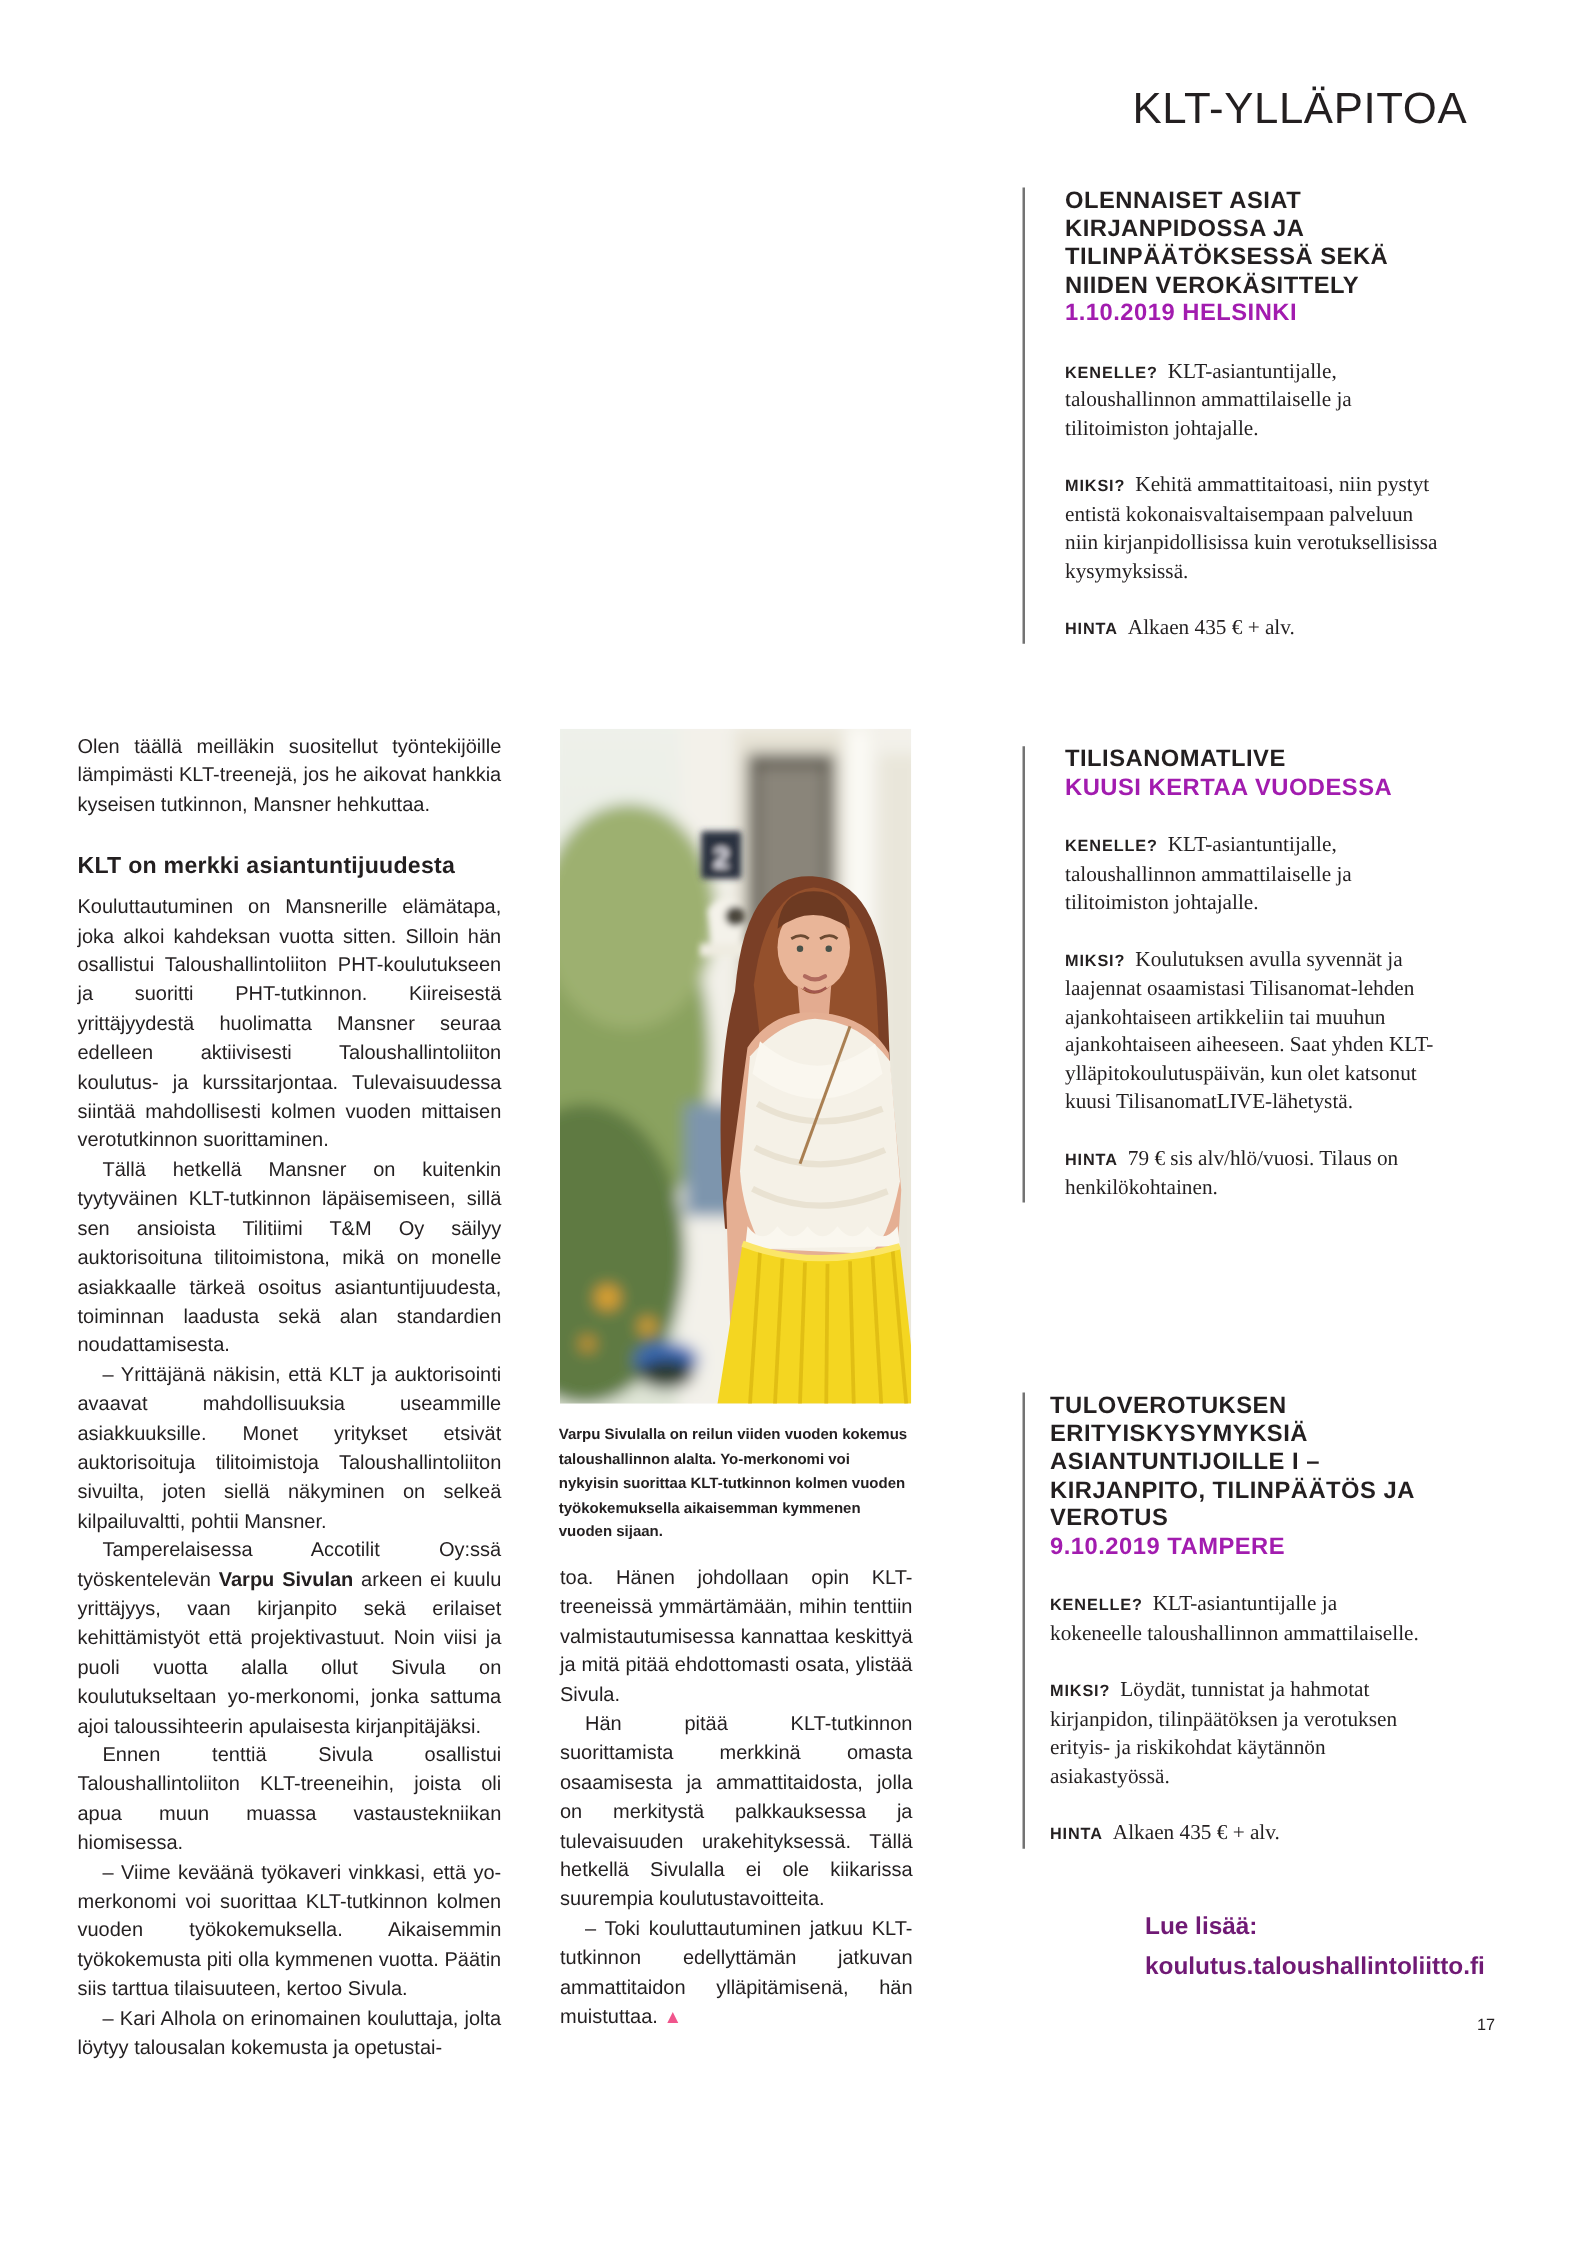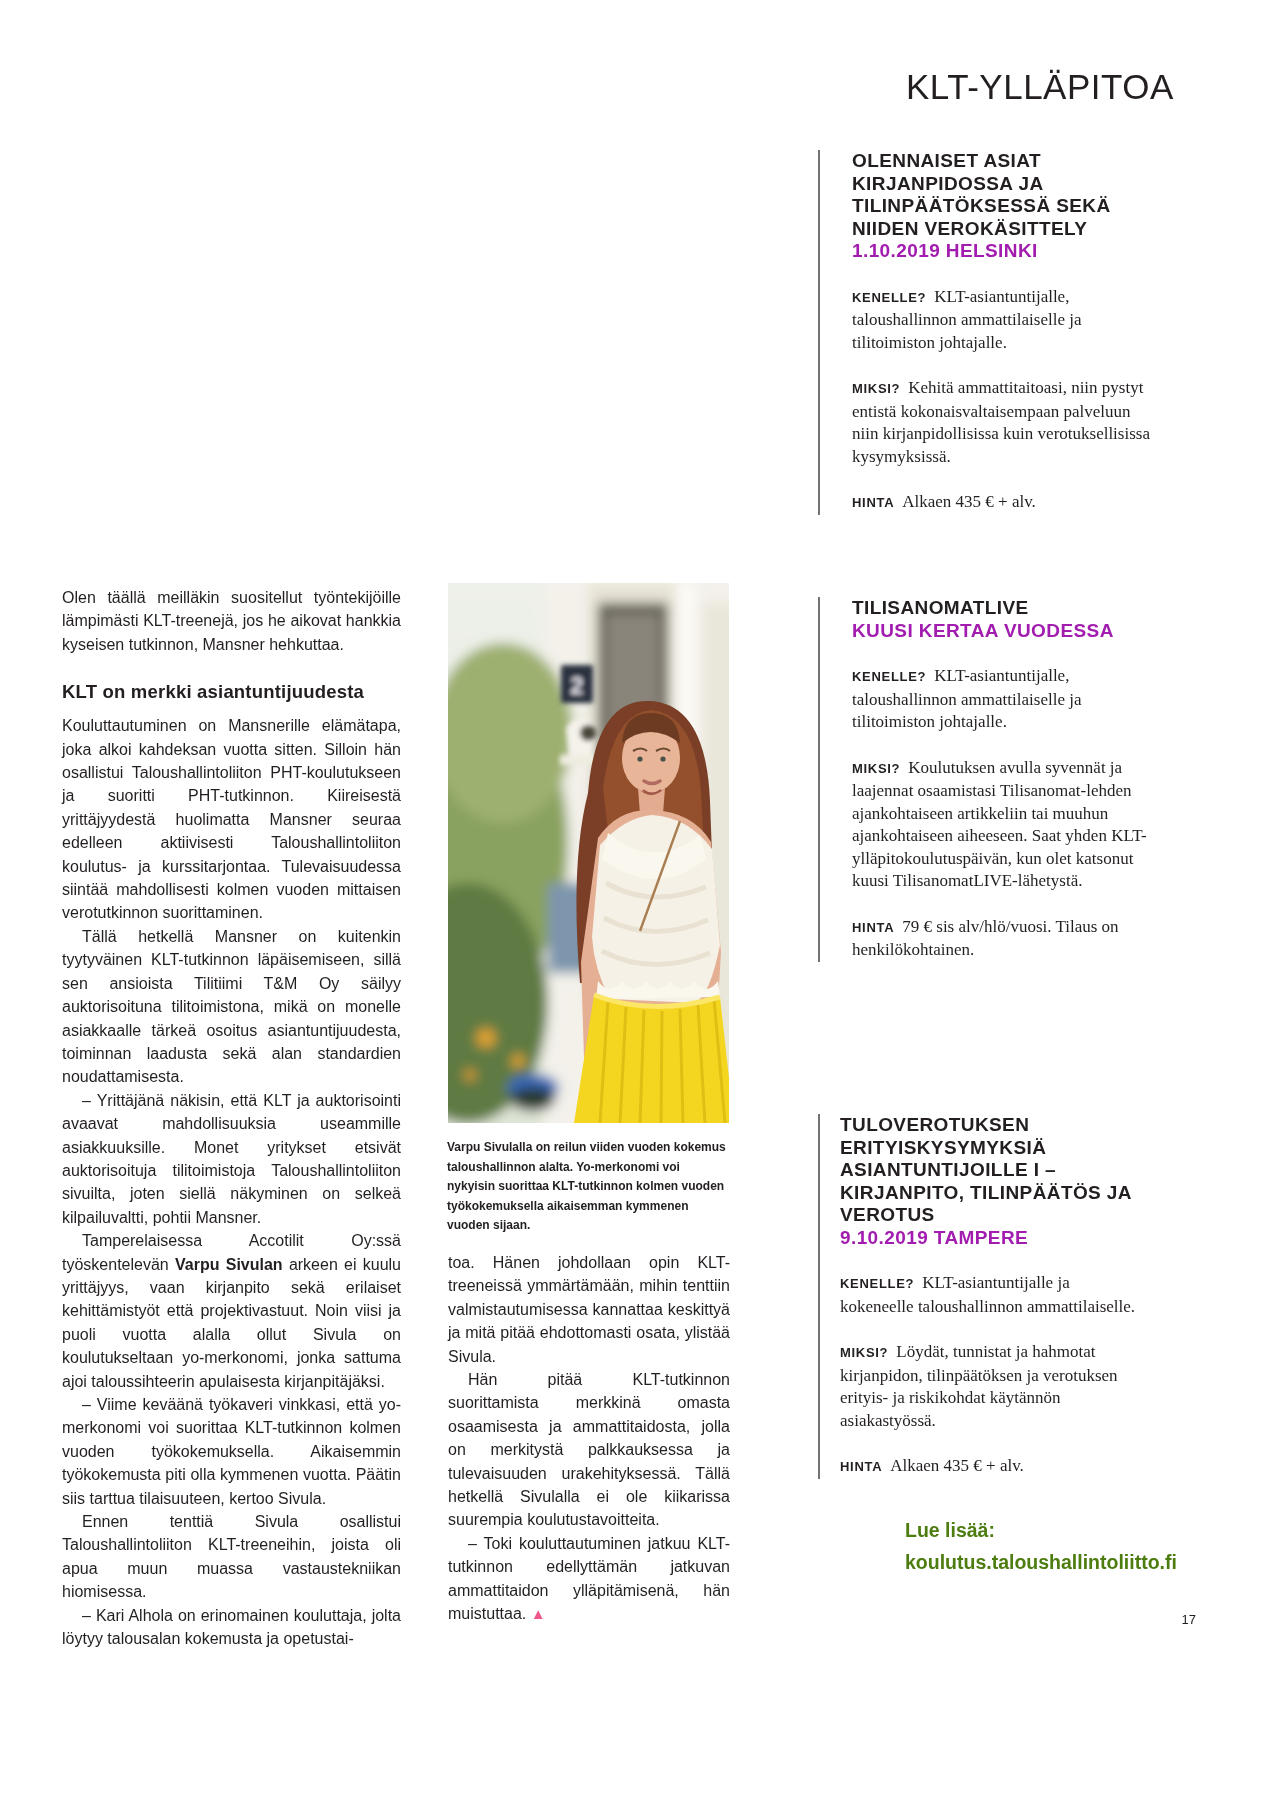--- a/index.html
+++ b/index.html
@@ -48,40 +48,40 @@
   .side-item{
     margin:23px 0 0 0;font-family:"Liberation Serif",serif;
     font-size:17px;line-height:22.5px;text-align:left;
   }
   .side-item:first-of-type{margin-top:26px;}
   .side-label{
     font-family:"Liberation Sans",sans-serif;font-weight:700;font-size:13px;
     letter-spacing:0.7px;margin-right:8px;
   }
   
-  .more-link{position:absolute;left:905px;top:1514px;margin:0;
-    font-size:19.5px;line-height:32px;font-weight:700;color:#4d7c0f;}
+  .more-link{position:absolute;left:905px;top:1514px;margin:11px;
+    font-size:19.5px;line-height:32px;font-weight:700;color:#701a75;}
   .more-link .url{cursor:pointer;}
   .page-number{position:absolute;left:1150px;top:1612px;width:46px;margin:0;
     font-size:13px;text-align:right;}
 </style>
 </head>
 <body>
 
 <div class="page">
 
   <section class="col-left">
     <p class="body">Olen täällä meilläkin suositellut työntekijöille lämpimästi KLT-treenejä, jos he aikovat hankkia kyseisen tutkinnon, Mansner hehkuttaa.</p>
     <h2 class="left-heading">KLT on merkki asiantuntijuudesta</h2>
     <p class="body">Kouluttautuminen on Mansnerille elämätapa, joka alkoi kahdeksan vuotta sitten. Silloin hän osallistui Taloushallintoliiton PHT-koulutukseen ja suoritti PHT-tutkinnon. Kiireisestä yrittäjyydestä huolimatta Mansner seuraa edelleen aktiivisesti Taloushallintoliiton koulutus- ja kurssitarjontaa. Tulevaisuudessa siintää mahdollisesti kolmen vuoden mittaisen verotutkinnon suorittaminen.</p>
     <p class="body indent">Tällä hetkellä Mansner on kuitenkin tyytyväinen KLT-tutkinnon läpäisemiseen, sillä sen ansioista Tilitiimi T&amp;M Oy säilyy auktorisoituna tilitoimistona, mikä on monelle asiakkaalle tärkeä osoitus asiantuntijuudesta, toiminnan laadusta sekä alan standardien noudattamisesta.</p>
     <p class="body indent">– Yrittäjänä näkisin, että KLT ja auktorisointi avaavat mahdollisuuksia useammille asiakkuuksille. Monet yritykset etsivät auktorisoituja tilitoimistoja Taloushallintoliiton sivuilta, joten siellä näkyminen on selkeä kilpailuvaltti, pohtii Mansner.</p>
     <p class="body indent"><span>Tamperelaisessa Accotilit Oy:ssä työskentelevän </span><strong>Varpu Sivulan</strong><span> arkeen ei kuulu yrittäjyys, vaan kirjanpito sekä erilaiset kehittämistyöt että projektivastuut. Noin viisi ja puoli vuotta alalla ollut Sivula on koulutukseltaan yo-merkonomi, jonka sattuma ajoi taloussihteerin apulaisesta kirjanpitäjäksi.</span></p>
+    <p class="body indent">Ennen tenttiä Sivula osallistui Taloushallintoliiton KLT-treeneihin, joista oli apua muun muassa vastaustekniikan hiomisessa.</p>
     <p class="body indent">– Viime keväänä työkaveri vinkkasi, että yo-merkonomi voi suorittaa KLT-tutkinnon kolmen vuoden työkokemuksella. Aikaisemmin työkokemusta piti olla kymmenen vuotta. Päätin siis tarttua tilaisuuteen, kertoo Sivula.</p>
-    <p class="body indent">Ennen tenttiä Sivula osallistui Taloushallintoliiton KLT-treeneihin, joista oli apua muun muassa vastaustekniikan hiomisessa.</p>
     <p class="body indent">– Kari Alhola on erinomainen kouluttaja, jolta löytyy talousalan kokemusta ja opetustai-</p>
   </section>
 
   <figure class="photo" style="margin:0;">
     <svg width="281" height="540" viewBox="0 0 281 540" xmlns="http://www.w3.org/2000/svg">
       <defs>
         <filter id="blurBg" x="-20%" y="-20%" width="140%" height="140%">
             <feGaussianBlur stdDeviation="6"></feGaussianBlur>
           </filter>
         <filter id="blurSoft" x="-20%" y="-20%" width="140%" height="140%">

